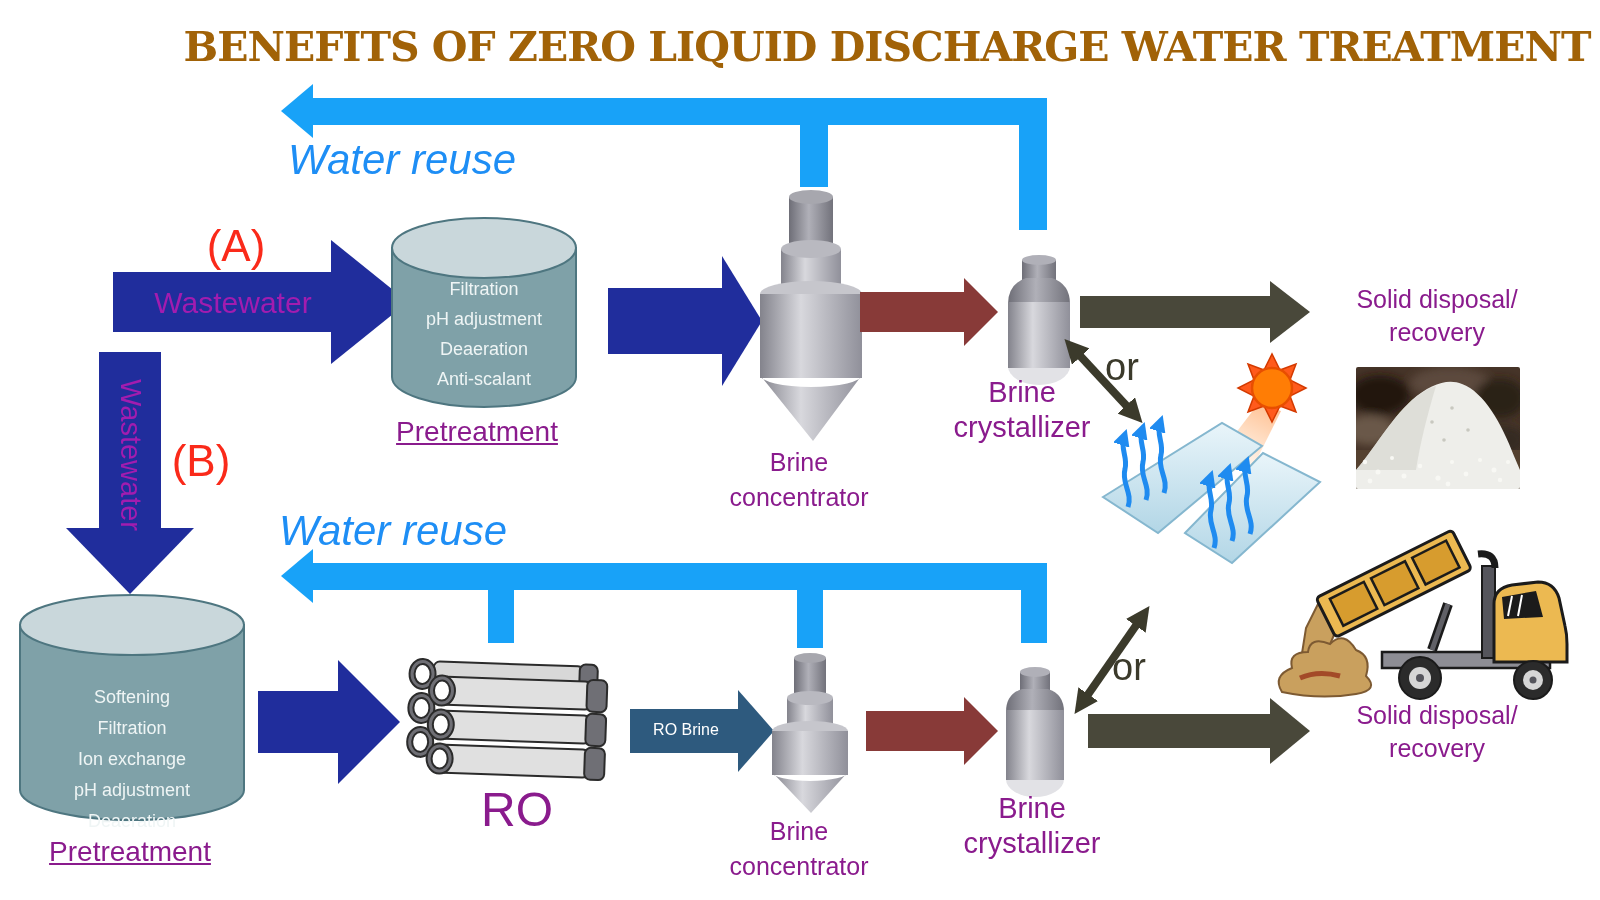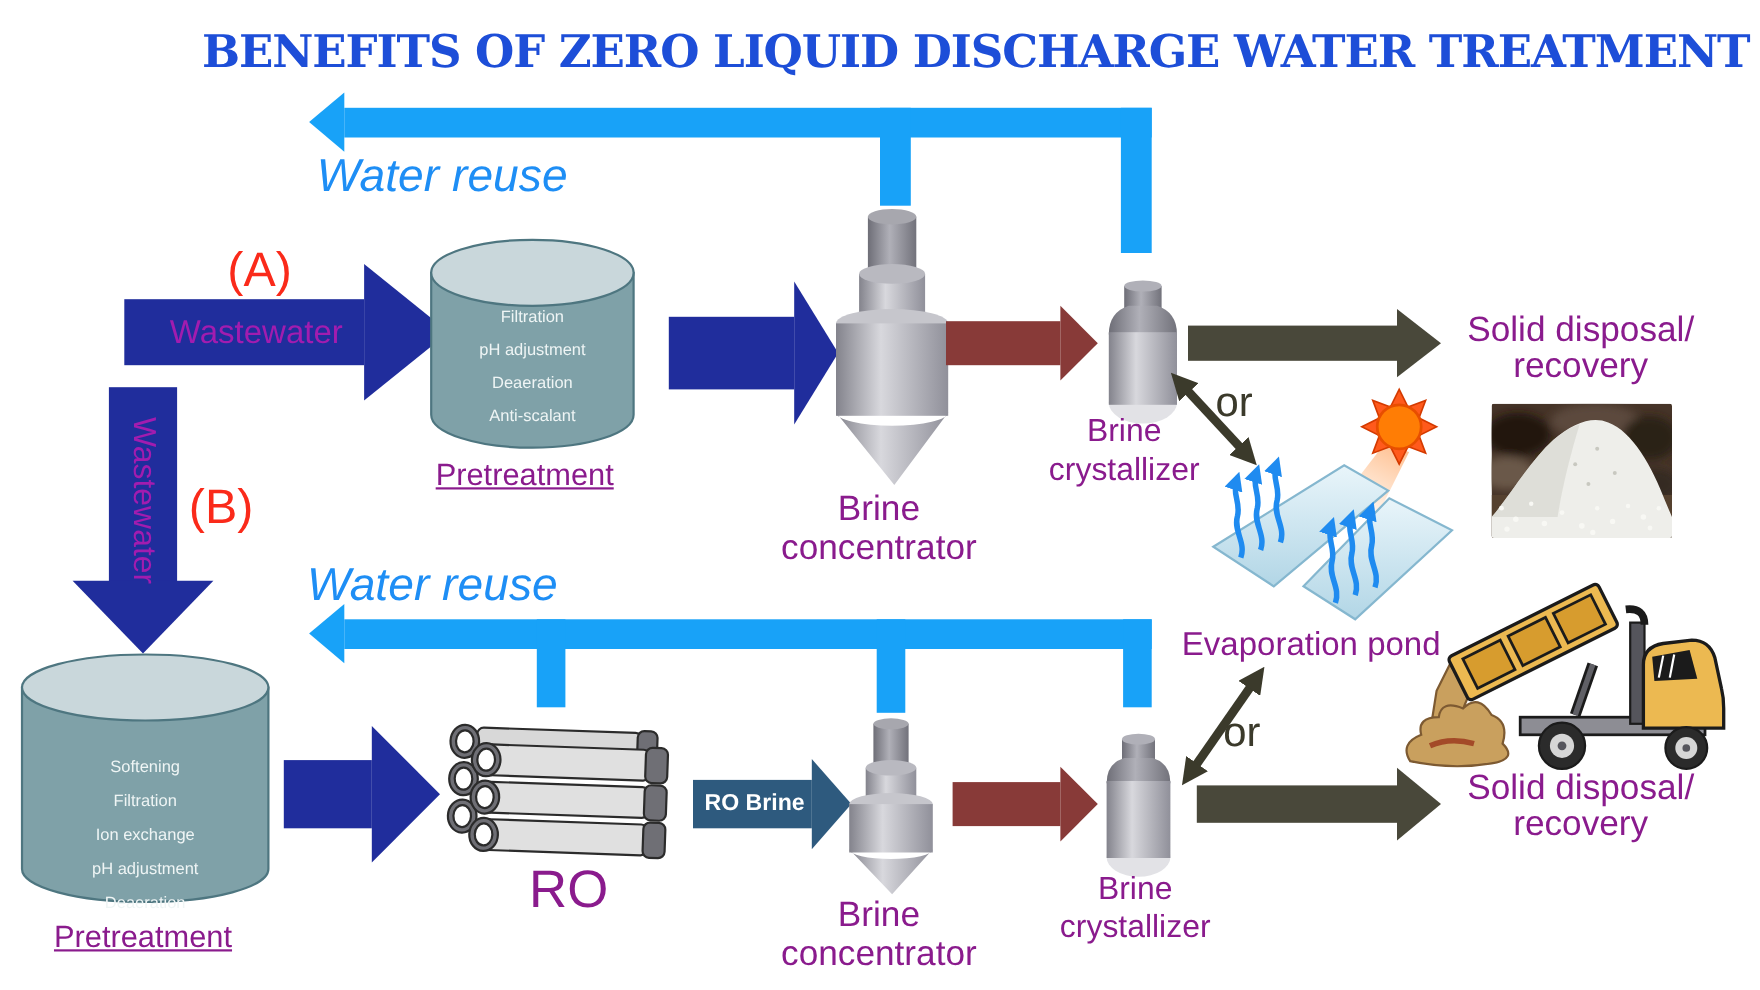--- a/index.html
+++ b/index.html
@@ -2,31 +2,31 @@
 <html><head>
 <meta charset="utf-8">
 <style>
   html,body{margin:0;padding:0;background:#fff;}
   #stage{position:relative;width:1600px;height:900px;background:#ffffff;overflow:hidden;
          font-family:"Liberation Sans",sans-serif;}
   #shapes{position:absolute;left:0;top:0;}
   .lbl{position:absolute;transform:translate(-50%,-50%);white-space:nowrap;
        font-family:"Liberation Sans",sans-serif;}
   .t-title{font-family:"DejaVu Serif",serif;font-weight:bold;font-size:41px;
-           color:#1d4ed8;letter-spacing:-1px;}
+           color:#a16207;letter-spacing:-1px;}
   .t-reuse{font-style:italic;font-size:42px;color:#1e8ef5;}
   .t-tag{font-size:44px;color:#fa2a1a;}
   .t-white{color:#a21caf;font-size:30px;}
-  .t-steps{color:#eff5f5;font-size:15px;line-height:30px;text-align:center;}
+  .t-steps{color:#eff5f5;font-size:18px;line-height:30px;text-align:center;}
   .t-steps-b{line-height:31px;margin-top:40px;}
   .t-purple{color:#8a1b8d;}
   .t-label{font-size:28px;text-decoration:underline;}
-  .t-vessel{font-size:32px;line-height:35px;text-align:center;}
+  .t-vessel{font-size:25px;line-height:35px;text-align:center;}
   .t-or{font-size:38px;color:#3b3a2b;}
-  .t-robrine{font-size:21px;color:#ffffff;font-weight:bold;}
+  .t-robrine{font-size:16px;color:#ffffff;}
   .vert{writing-mode:vertical-rl;font-size:29px;}
 </style>
 </head>
 <body>
 
 <div id="stage">
 
 <svg id="shapes" width="1600" height="900" viewBox="0 0 1600 900">
   <defs>
     <linearGradient id="metalV" x1="0" y1="0" x2="1" y2="0">
@@ -299,21 +299,20 @@
 </div>
 <div class="lbl t-purple t-vessel" style="left:1022px;top:410px;font-size:29px">
   <div>Brine</div>
   <div>crystallizer</div>
 </div>
 <div class="lbl t-or" style="left:1122px;top:367px">or</div>
 <div class="lbl t-purple t-vessel" style="left:1437px;top:316px;line-height:33px">
   <div>Solid disposal/</div>
   <div>recovery</div>
 </div>
-<div class="lbl t-purple" style="left:1192px;top:586px;font-size:30px">Evaporation pond</div>
 
 <div class="lbl t-white vert" style="left:130px;top:455px">Wastewater</div>
 <div class="lbl t-tag" style="left:201px;top:461px">(B)</div>
 <div class="lbl t-reuse" style="left:393px;top:531px">Water reuse</div>
 
 <div class="lbl t-steps t-steps-b" style="left:132px;top:719px">
   <div>Softening</div>
   <div>Filtration</div>
   <div>Ion exchange</div>
   <div>pH adjustment</div>

